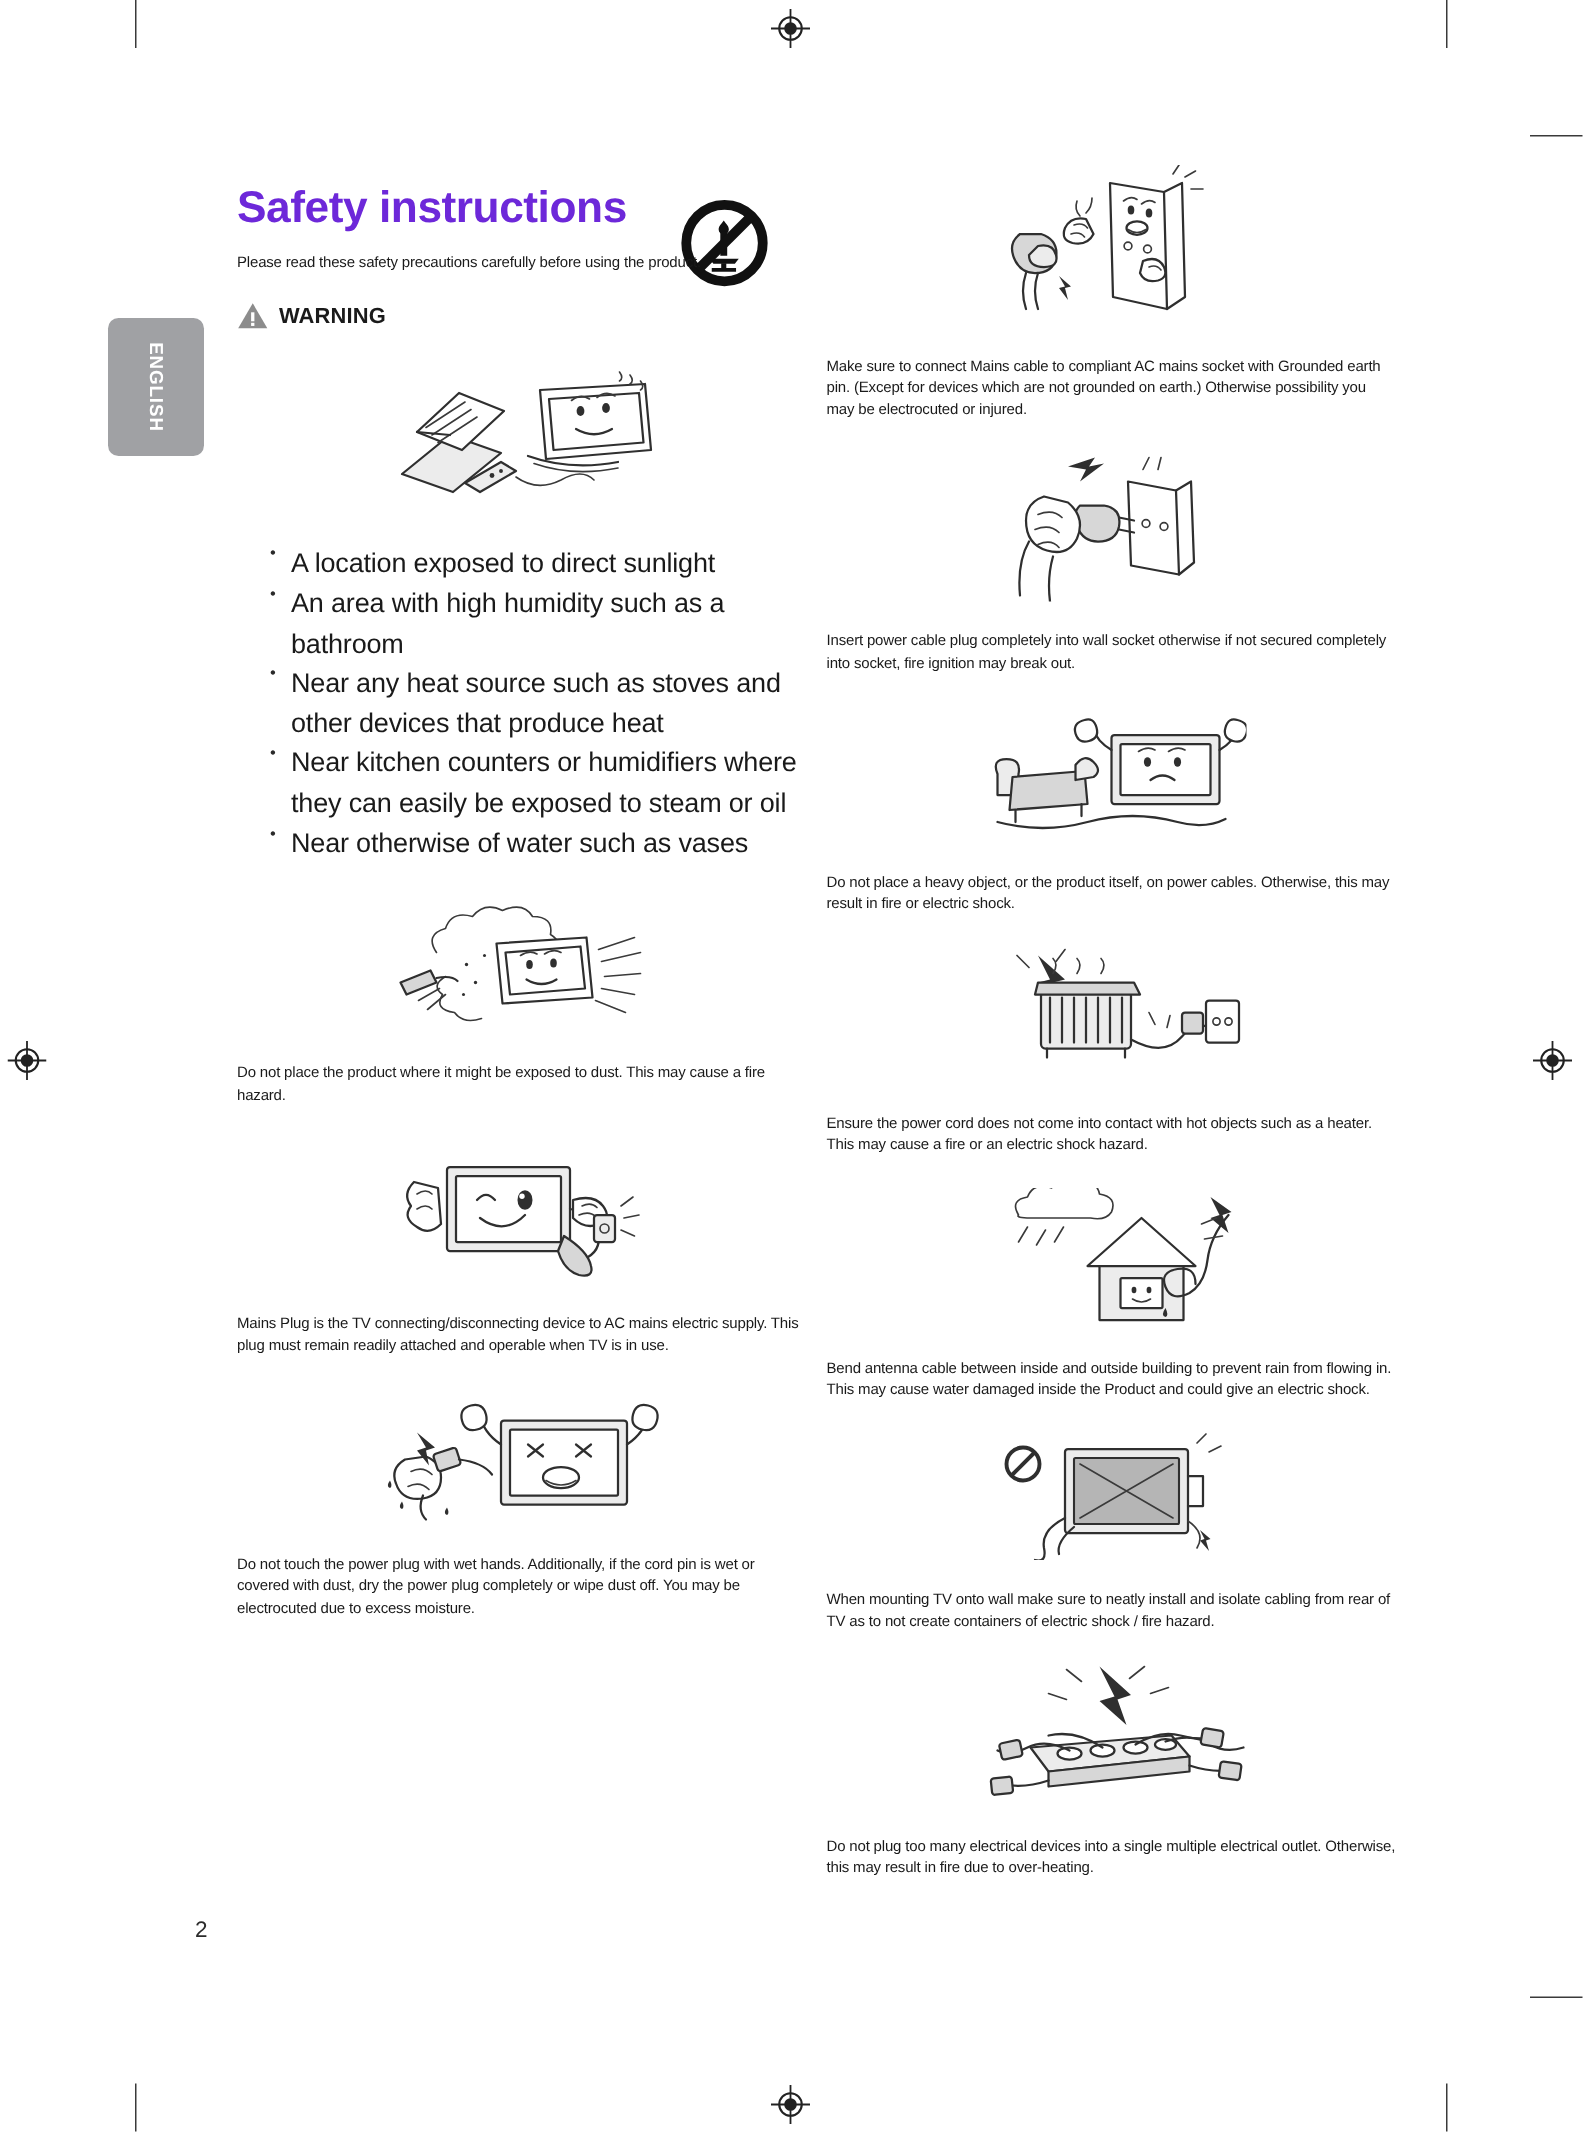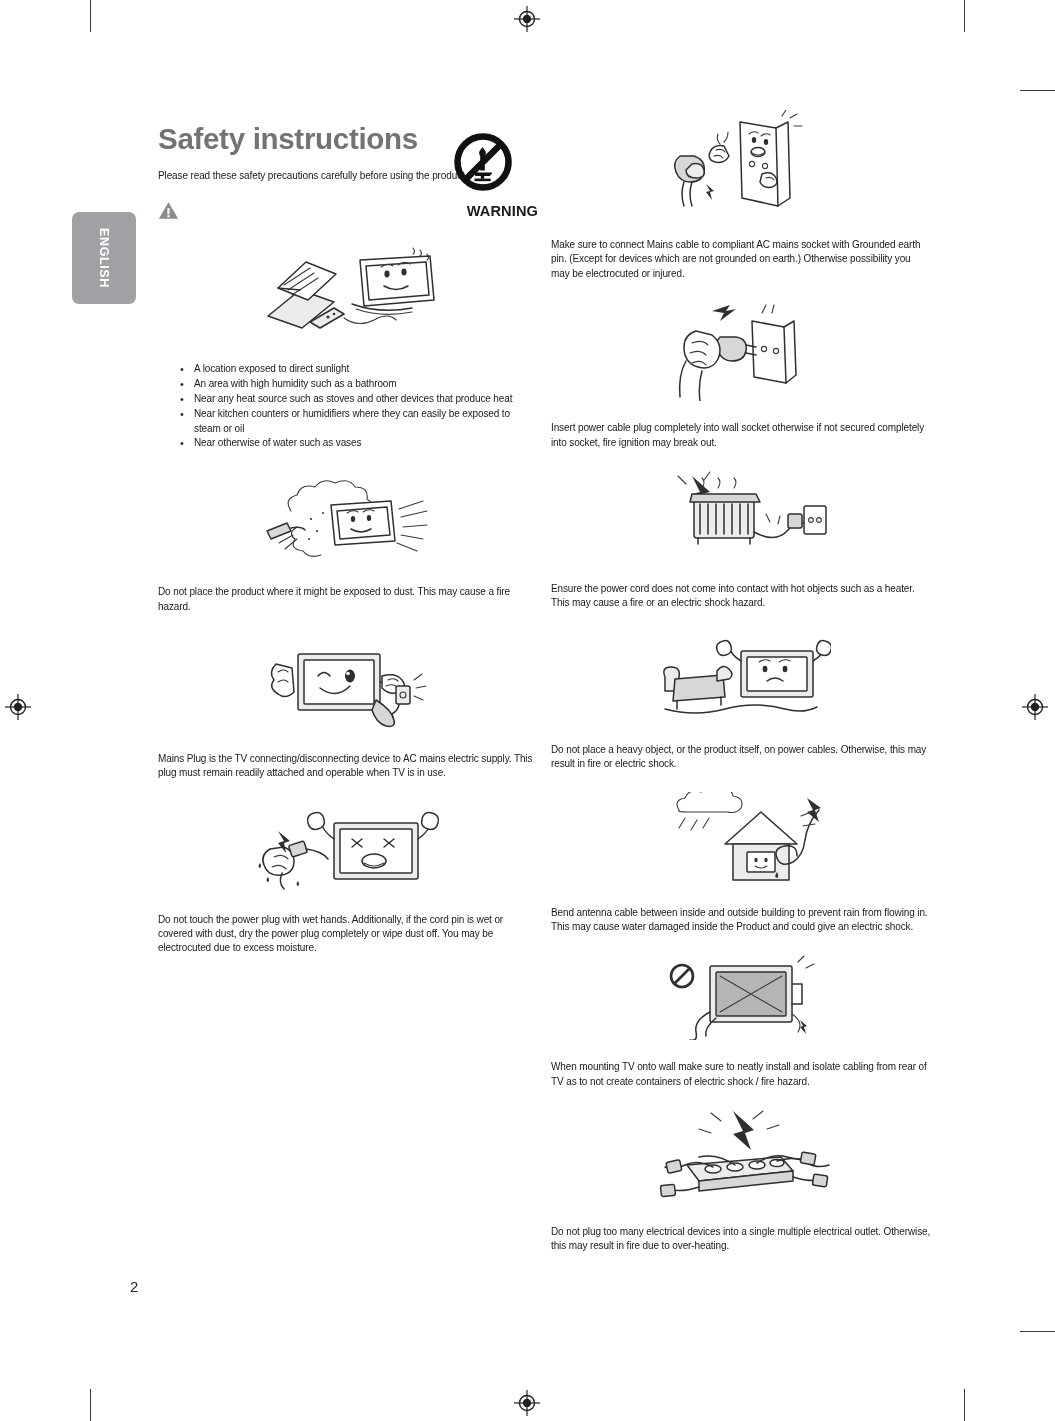--- a/index.html
+++ b/index.html
@@ -51,52 +51,51 @@
   .col-left  { left: 158px; }
   .col-right { left: 551px; top: 110px; }
 
   
   .page-title {
     font-size: 29.5px;
     font-weight: bold;
     letter-spacing: -0.3px;
     margin: 0 0 14px 0;
     line-height: 1.05;
-    color: #737373;
+    color: #6d28d9;
   }
   .intro, p.body {
     font-size: 10px;
     line-height: 1.44;
     margin: 0;
     color: #1a1a1a;
     letter-spacing: -0.12px;
   }
   .intro { margin-bottom: 18px; }
 
   .warning-row {
     display: flex;
     align-items: center;
     gap: 7px;
     margin: 0 0 6px 0;
-    justify-content: space-between;
   }
   .warning-label {
     font-size: 14.6px;
     font-weight: bold;
     letter-spacing: 0.1px;
     color: #1a1a1a;
   }
 
   ul.bullets {
     margin: 4px 0 0 0;
     padding: 0 0 0 22px;
     list-style: none;
   }
   ul.bullets li {
-    font-size: 10px;
+    font-size: 18px;
     line-height: 1.48;
     position: relative;
     padding-left: 14px;
     letter-spacing: -0.12px;
   }
   ul.bullets li::before {
     content: "•";
     position: absolute;
     left: 0; top: -1px;
     font-size: 11px;
@@ -408,51 +407,20 @@
           <path class="ln-t" d="M96 12 l4 -8 M106 12 l2 -8"></path>
         </svg>
       </div>
       <div class="sp-20"></div>
       <p class="body">Insert power cable  plug completely into wall socket otherwise if not secured completely into socket, fire ignition may break out.</p>
     </div>
 
     <div class="blk">
       <div class="sp-20"></div>
       <div class="fig-wrap">
-        <svg class="fig" width="190" height="92" viewBox="0 0 190 92" aria-hidden="true">
-
-          <path class="fl-k" d="M46 6 l8 16 l-8 2 l14 14 l-4 -14 l8 -2 z"></path>
-          <path class="ln-t" d="M40 14 l-8 -8 M58 10 l6 -8"></path>
-
-          <rect class="fl-l" x="48" y="30" width="60" height="38" rx="3"></rect>
-          <path class="ln" d="M54 34 v30 M62 34 v30 M70 34 v30 M78 34 v30 M86 34 v30 M94 34 v30 M102 34 v30"></path>
-          <path class="fl-m" d="M46 24 L110 24 L114 32 L44 32 Z"></path>
-
-          <path class="ln-t" d="M56 18 q4 -6 0 -10 M72 18 q4 -6 0 -10 M88 18 q4 -6 0 -10"></path>
-
-          <path class="ln" d="M52 68 v6 M104 68 v6"></path>
-
-          <path class="ln" d="M108 62 q22 12 34 -2 q10 -12 22 -4" stroke-width="2"></path>
-
-          <rect class="fl-w" x="158" y="36" width="22" height="28" rx="2"></rect>
-          <circle class="ln-t" cx="165" cy="50" r="2.4"></circle>
-          <circle class="ln-t" cx="173" cy="50" r="2.4"></circle>
-
-          <rect class="fl-m" x="142" y="44" width="14" height="14" rx="2"></rect>
-
-          <path class="ln-t" d="M124 52 l-4 -8 M132 54 l2 -8"></path>
-        </svg>
-      </div>
-      <div class="sp-20"></div>
-      <p class="body">Ensure the power cord does not come into contact with hot objects such as a heater.  This may cause a fire or an electric shock hazard.</p>
-    </div>
-
-    <div class="blk">
-      <div class="sp-20"></div>
-      <div class="fig-wrap">
         <svg class="fig" width="180" height="92" viewBox="0 0 180 92" aria-hidden="true">
 
           <path class="fl-l" d="M14 46 q-4 -10 6 -10 q10 0 8 10 l0 14 l-14 0 z"></path>
           <path class="fl-m" d="M24 48 L72 44 L74 66 L22 70 Z"></path>
           <path class="fl-l" d="M66 40 q6 -8 12 -2 q6 6 0 10 l-12 2 z"></path>
           <path class="ln" d="M26 70 v8 M70 66 v8"></path>
 
           <rect class="fl-l" x="90" y="20" width="72" height="46" rx="2"></rect>
           <rect class="fl-w" x="96" y="26" width="60" height="34" rx="1"></rect>
           <ellipse class="fl-k" cx="114" cy="38" rx="2.4" ry="3.2"></ellipse>
@@ -468,20 +436,51 @@
           <path class="ln" d="M14 78 q30 8 60 0 q30 -8 60 0 q18 5 32 -2" stroke-width="2"></path>
         </svg>
       </div>
       <div class="sp-20"></div>
       <p class="body">Do not place a heavy object, or the product itself, on power cables. Otherwise, this may result in fire or electric shock.</p>
     </div>
 
     <div class="blk">
       <div class="sp-20"></div>
       <div class="fig-wrap">
+        <svg class="fig" width="190" height="92" viewBox="0 0 190 92" aria-hidden="true">
+
+          <path class="fl-k" d="M46 6 l8 16 l-8 2 l14 14 l-4 -14 l8 -2 z"></path>
+          <path class="ln-t" d="M40 14 l-8 -8 M58 10 l6 -8"></path>
+
+          <rect class="fl-l" x="48" y="30" width="60" height="38" rx="3"></rect>
+          <path class="ln" d="M54 34 v30 M62 34 v30 M70 34 v30 M78 34 v30 M86 34 v30 M94 34 v30 M102 34 v30"></path>
+          <path class="fl-m" d="M46 24 L110 24 L114 32 L44 32 Z"></path>
+
+          <path class="ln-t" d="M56 18 q4 -6 0 -10 M72 18 q4 -6 0 -10 M88 18 q4 -6 0 -10"></path>
+
+          <path class="ln" d="M52 68 v6 M104 68 v6"></path>
+
+          <path class="ln" d="M108 62 q22 12 34 -2 q10 -12 22 -4" stroke-width="2"></path>
+
+          <rect class="fl-w" x="158" y="36" width="22" height="28" rx="2"></rect>
+          <circle class="ln-t" cx="165" cy="50" r="2.4"></circle>
+          <circle class="ln-t" cx="173" cy="50" r="2.4"></circle>
+
+          <rect class="fl-m" x="142" y="44" width="14" height="14" rx="2"></rect>
+
+          <path class="ln-t" d="M124 52 l-4 -8 M132 54 l2 -8"></path>
+        </svg>
+      </div>
+      <div class="sp-20"></div>
+      <p class="body">Ensure the power cord does not come into contact with hot objects such as a heater.  This may cause a fire or an electric shock hazard.</p>
+    </div>
+
+    <div class="blk">
+      <div class="sp-20"></div>
+      <div class="fig-wrap">
         <svg class="fig" width="180" height="94" viewBox="0 0 180 94" aria-hidden="true">
 
           <path class="ln-t" d="M28 18 q-6 -10 6 -12 q4 -10 16 -6 q8 -8 18 -2 q12 -4 14 6 q12 2 8 12 q-4 6 -14 4 l-40 0 q-10 0 -8 -2"></path>
           <path class="ln-t" d="M34 26 l-6 10 M46 28 l-6 10 M58 26 l-6 10"></path>
 
           <path class="fl-w" d="M74 52 L110 20 L146 52 Z"></path>
           <rect class="fl-l" x="82" y="52" width="56" height="36"></rect>
 
           <rect class="fl-w" x="96" y="60" width="28" height="20" rx="1"></rect>
           <ellipse class="fl-k" cx="105" cy="68" rx="1.6" ry="2.2"></ellipse>

